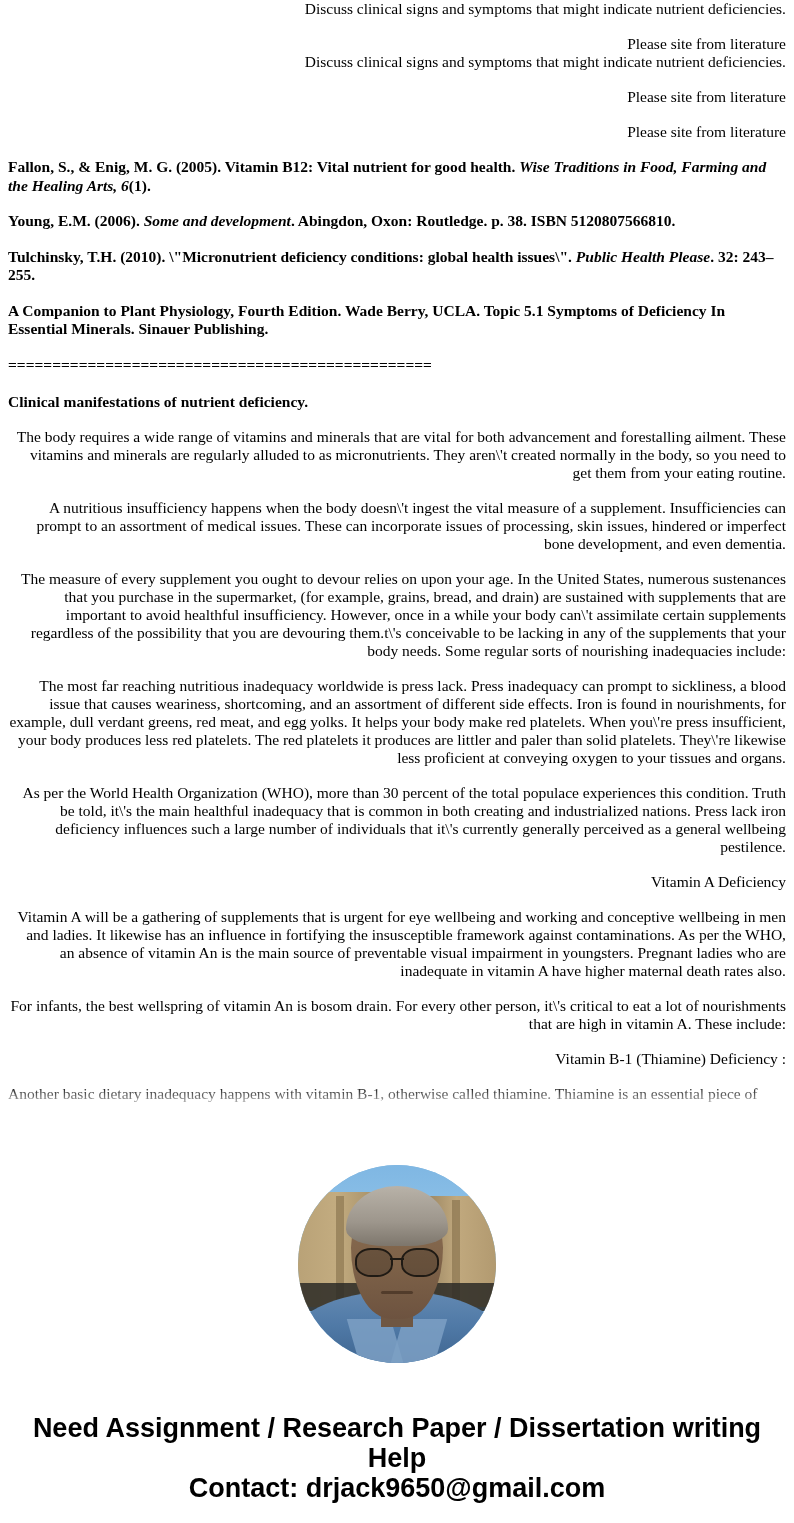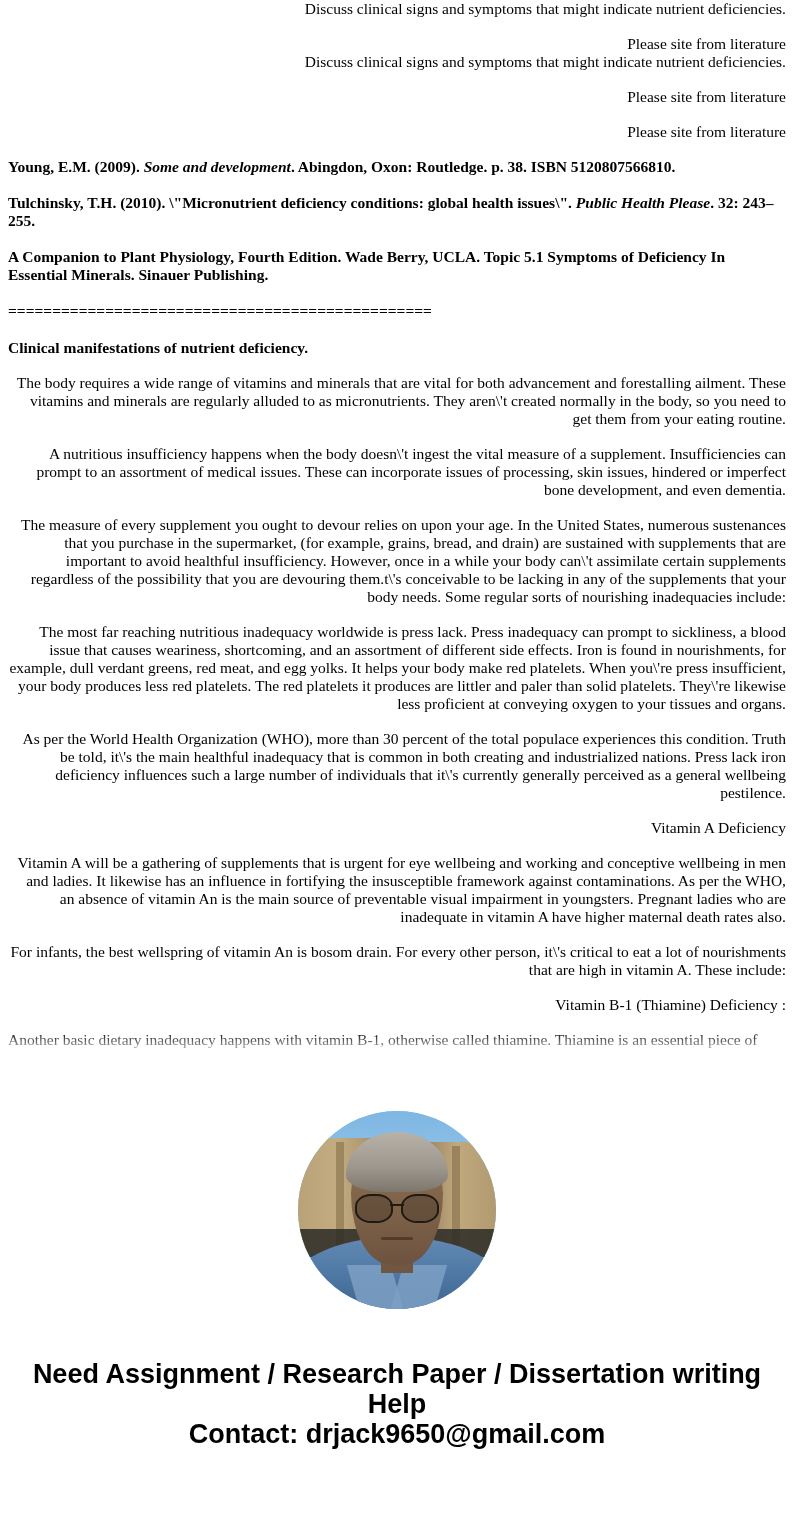--- a/index.html
+++ b/index.html
@@ -252,22 +252,23 @@
   <p class="para">Discuss clinical signs and symptoms that might indicate nutrient deficiencies.</p>
 
   <p class="para tight">Please site from literature</p>
   <p class="para">Discuss clinical signs and symptoms that might indicate nutrient deficiencies.</p>
 
   <p class="para">Please site from literature</p>
 
   <p class="para">Please site from literature</p>
 
 
-
-  <p class="ref"><span>Young, E.M. (2009). </span><i>Some and development</i><span>. Abingdon, Oxon: Routledge. p. 38. ISBN 5120807566810.</span></p>
+  <p class="ref"><span>Fallon, S., &amp; Enig, M. G. (2005). Vitamin B12: Vital nutrient for good health. </span><i>Wise Traditions in Food, Farming and the Healing Arts, 6</i><span>(1).</span></p>
+
+  <p class="ref"><span>Young, E.M. (2006). </span><i>Some and development</i><span>. Abingdon, Oxon: Routledge. p. 38. ISBN 5120807566810.</span></p>
 
   <p class="ref"><span>Tulchinsky, T.H. (2010). \"Micronutrient deficiency conditions: global health issues\". </span><i>Public Health Please</i><span>. 32: 243–255.</span></p>
 
   <p class="ref"><span>A Companion to Plant Physiology, Fourth Edition. Wade Berry, UCLA. Topic 5.1 Symptoms of Deficiency In Essential Minerals. Sinauer Publishing.</span></p>
 
   <div class="divider">================================================</div>
 
   <p class="bold-head">Clinical manifestations of nutrient deficiency.</p>
 
   <p class="para">The body requires a wide range of vitamins and minerals that are vital for both advancement and forestalling ailment. These vitamins and minerals are regularly alluded to as micronutrients. They aren\'t created normally in the body, so you need to get them from your eating routine.</p>

